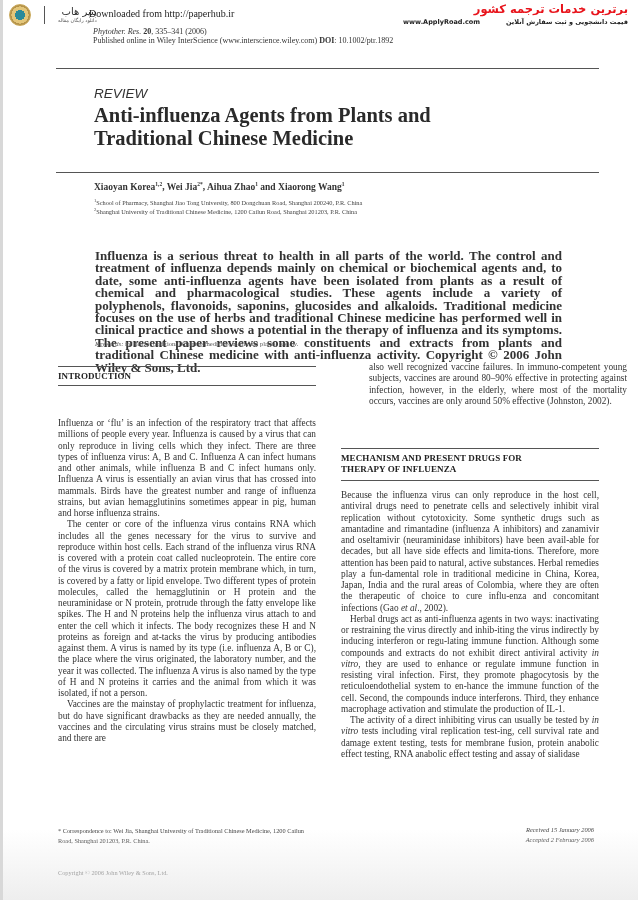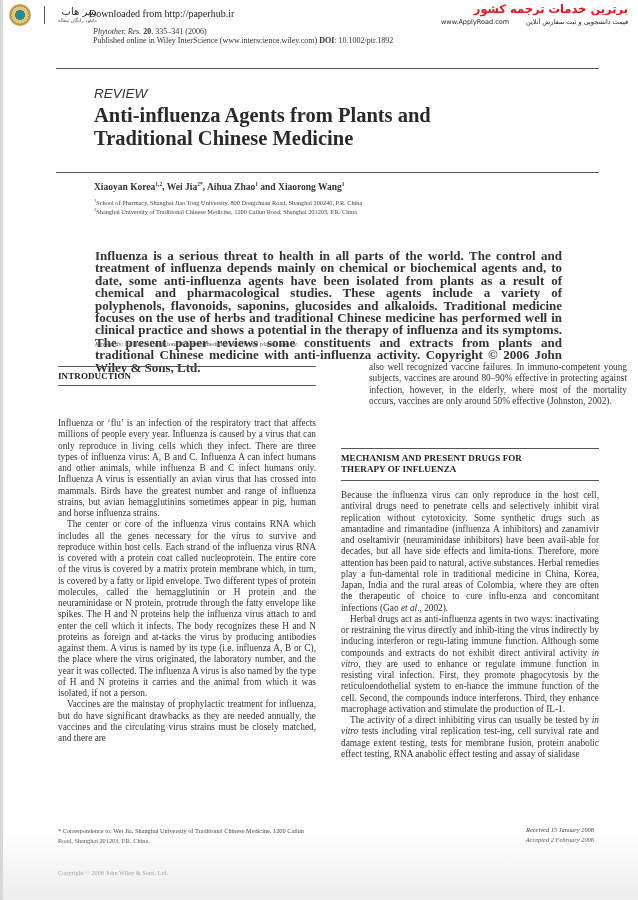--- a/index.html
+++ b/index.html
@@ -22,21 +22,21 @@
     background: radial-gradient(circle, #2a8a9a 0 35%, #e3c67a 36% 60%, #b5934a 61% 100%);
     border: 1px solid #c9a85a;
   }
   .logo-bar { width: 1px; height: 18px; background: #555; margin: 0 2px; }
   .logo-text { display: flex; flex-direction: column; align-items: flex-end; line-height: 1; }
   .logo-fa-main { font-family: "DejaVu Sans", sans-serif; font-size: 10px; color: #333; }
   .logo-fa-sub { font-family: "DejaVu Sans", sans-serif; font-size: 5px; color: #555; margin-top: 1px; }
   .downloaded { position: absolute; left: 86px; top: 8px; font-size: 10px; font-weight: normal; color: #222; }
   .applyroad { position: absolute; right: 10px; top: 2px; text-align: right; }
   .applyroad-title { font-family: "DejaVu Sans", sans-serif; font-weight: bold; color: #e8131b; font-size: 11.5px; line-height: 14px; direction: rtl; }
-  .applyroad-line { font-family: "DejaVu Sans", sans-serif; font-size: 6.5px; font-weight: normal; color: #222; margin-top: 2px; display: flex; justify-content: flex-end; gap: 17px; }
+  .applyroad-line { font-family: "DejaVu Sans", sans-serif; font-size: 6.5px; font-weight: bold; color: #222; margin-top: 2px; display: flex; justify-content: flex-end; gap: 26px; }
   .journal { position: absolute; left: 90px; top: 27px; font-size: 8px; line-height: 9px; color: #333; }
   .journal .jname { letter-spacing: 0.4px; }
   .rule { position: absolute; left: 53px; width: 543px; height: 1px; background: #555; }
   
   .review-label { position: absolute; left: 91px; top: 86px; font-family: "Liberation Sans", sans-serif; font-style: italic; font-size: 13.5px; color: #333; }
   .paper-title { position: absolute; left: 91px; top: 104px; width: 420px; font-weight: bold; font-size: 20.5px; line-height: 23px; color: #2a2a2a; }
   .authors { position: absolute; left: 91px; top: 181px; font-weight: bold; font-size: 9.5px; color: #333; }
   .authors sup { font-size: 5.5px; }
   .affil { position: absolute; left: 91px; font-size: 6.3px; color: #444; line-height: 8px; }
   .affil sup { font-size: 4.5px; }

